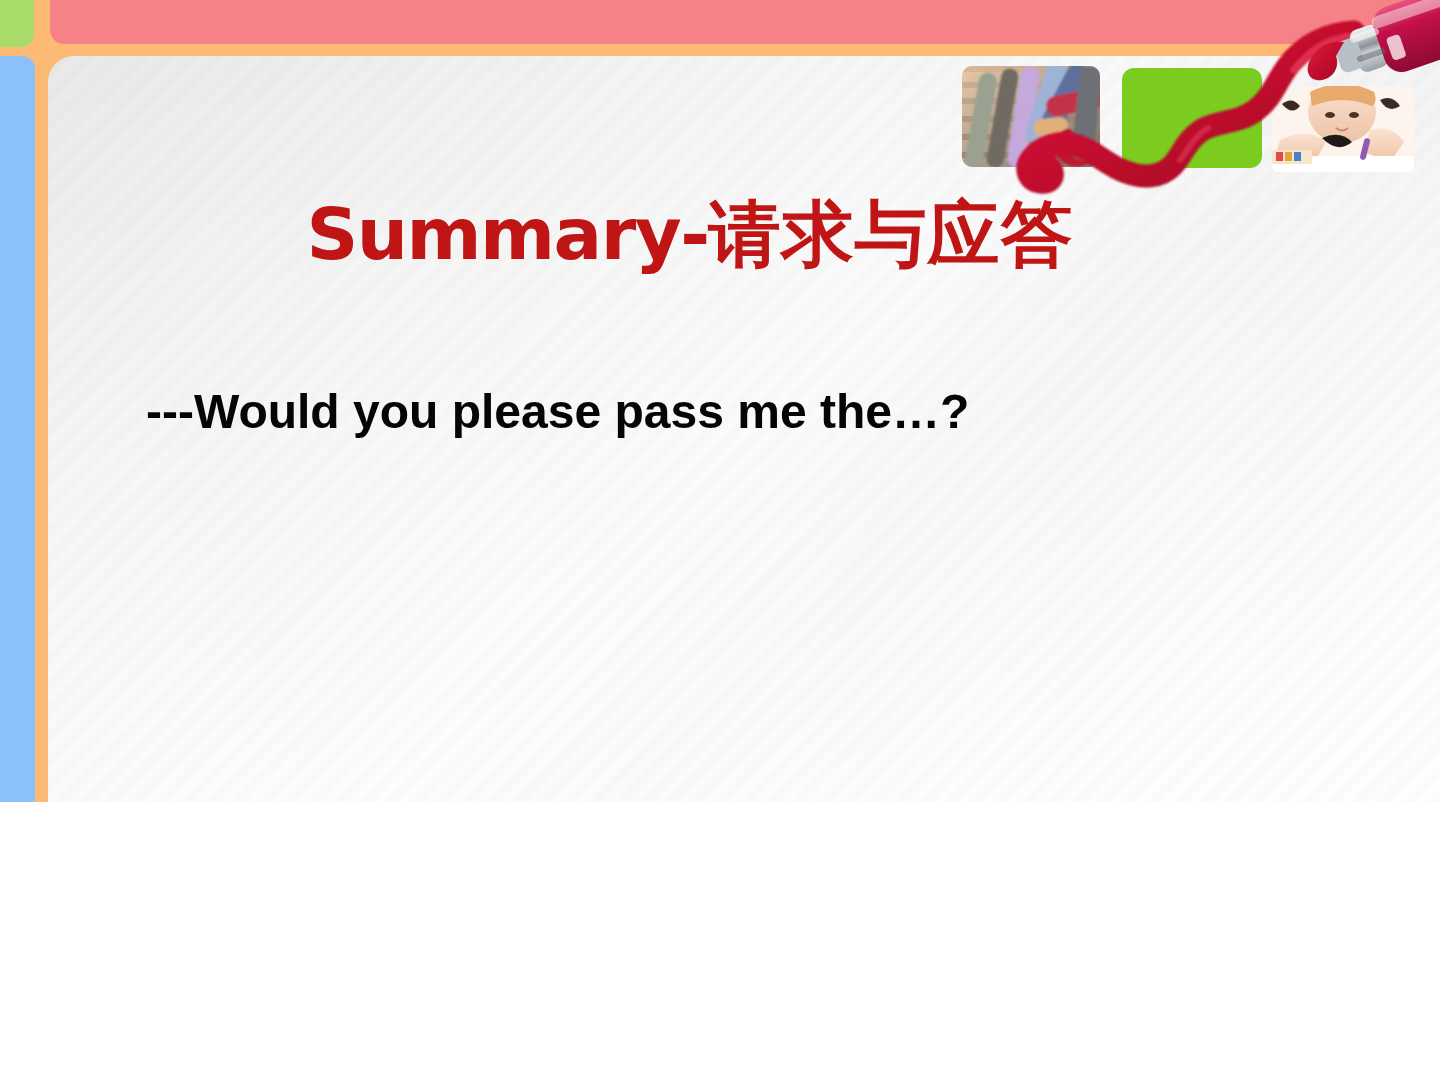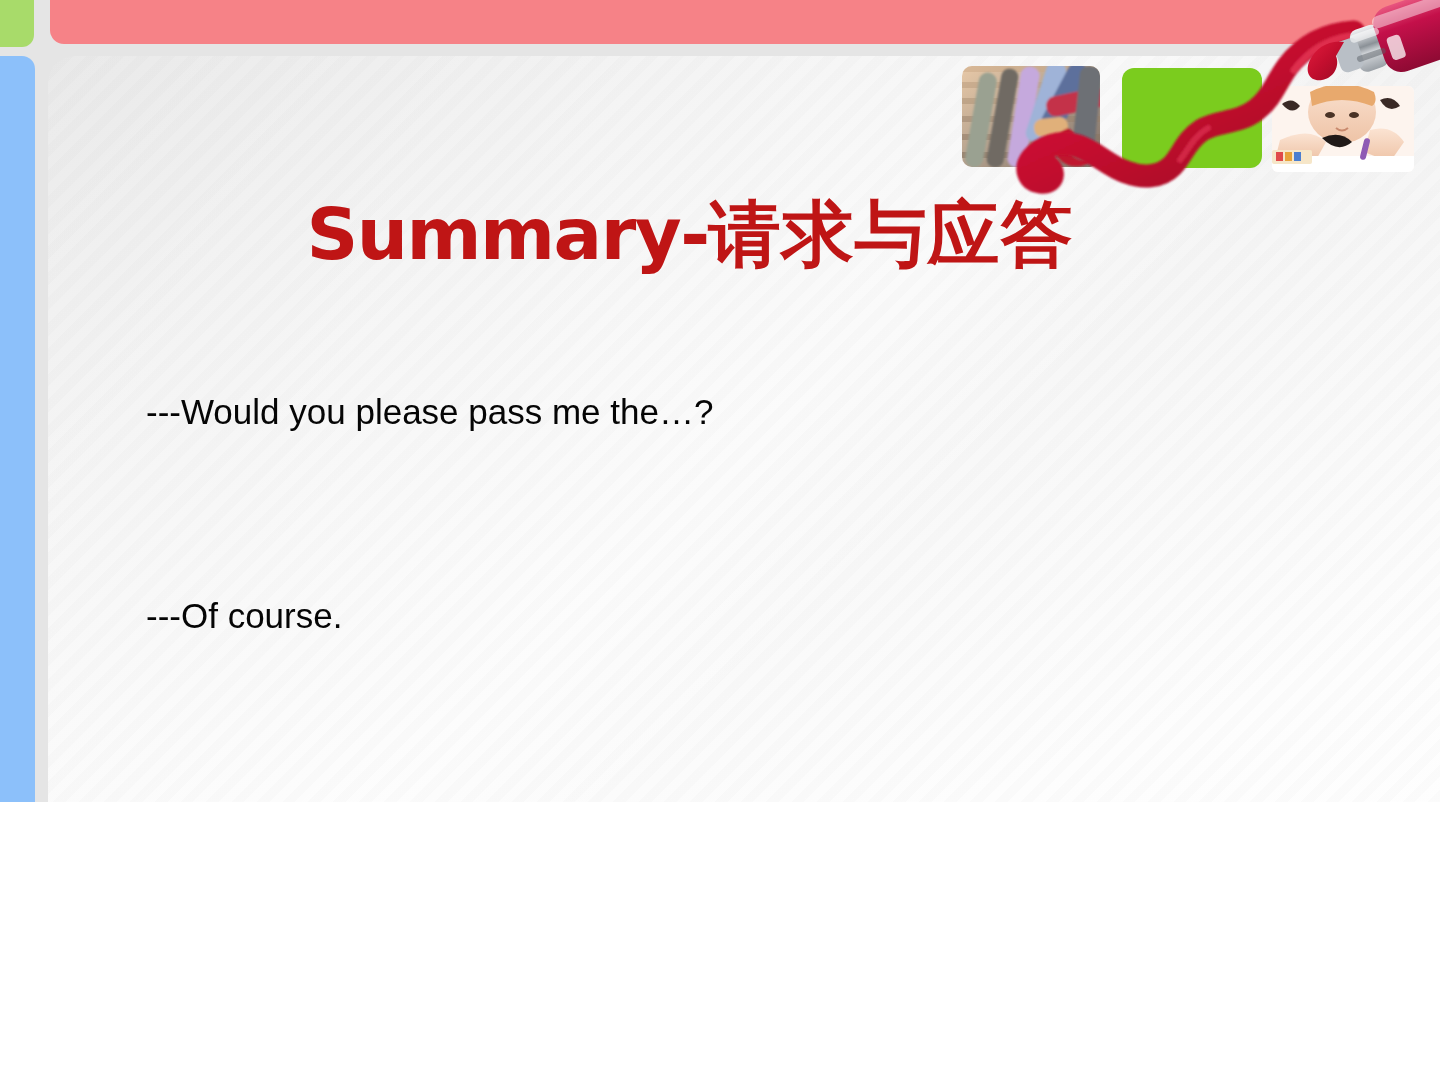--- a/index.html
+++ b/index.html
@@ -11,21 +11,21 @@
     width: 1440px;
     height: 1080px;
     font-family: "Liberation Sans", sans-serif;
     overflow: hidden;
   }
 
   #slide {
     position: relative;
     width: 1440px;
     height: 802px;
-    background: #e5e5e5;
+    background: #fdba74;
     overflow: hidden;
   }
 
   
   .corner-green {
     position: absolute;
     left: -12px;
     top: -14px;
     width: 46px;
     height: 61px;
@@ -112,22 +112,23 @@
   }
 
   
   .body-text {
     position: absolute;
     left: 146px;
     top: 378px;
     width: 1180px;
     color: #050505;
     font-family: "Liberation Sans", sans-serif;
-    font-size: 35px;
+    font-size: 48px;
     line-height: 68px;
+    font-weight: bold;
   }
   .body-text .line { white-space: nowrap; }
   .body-text .spacer { height: 136px; }
 </style>
 </head>
 <body>
 
 <div id="slide">
 
   <div class="corner-green"></div>
@@ -260,16 +261,15 @@
     </svg>
   </div>
 
   <div class="title">
     <span class="latin">Summary-</span><span class="han">请求与应答</span>
   </div>
 
   <div class="body-text">
     <div class="line">---Would you please pass me the…?</div>
     <div class="spacer"></div>
-    <div class="line">---Of course.</div>
   </div>
 
 </div>
 
 </body></html>

